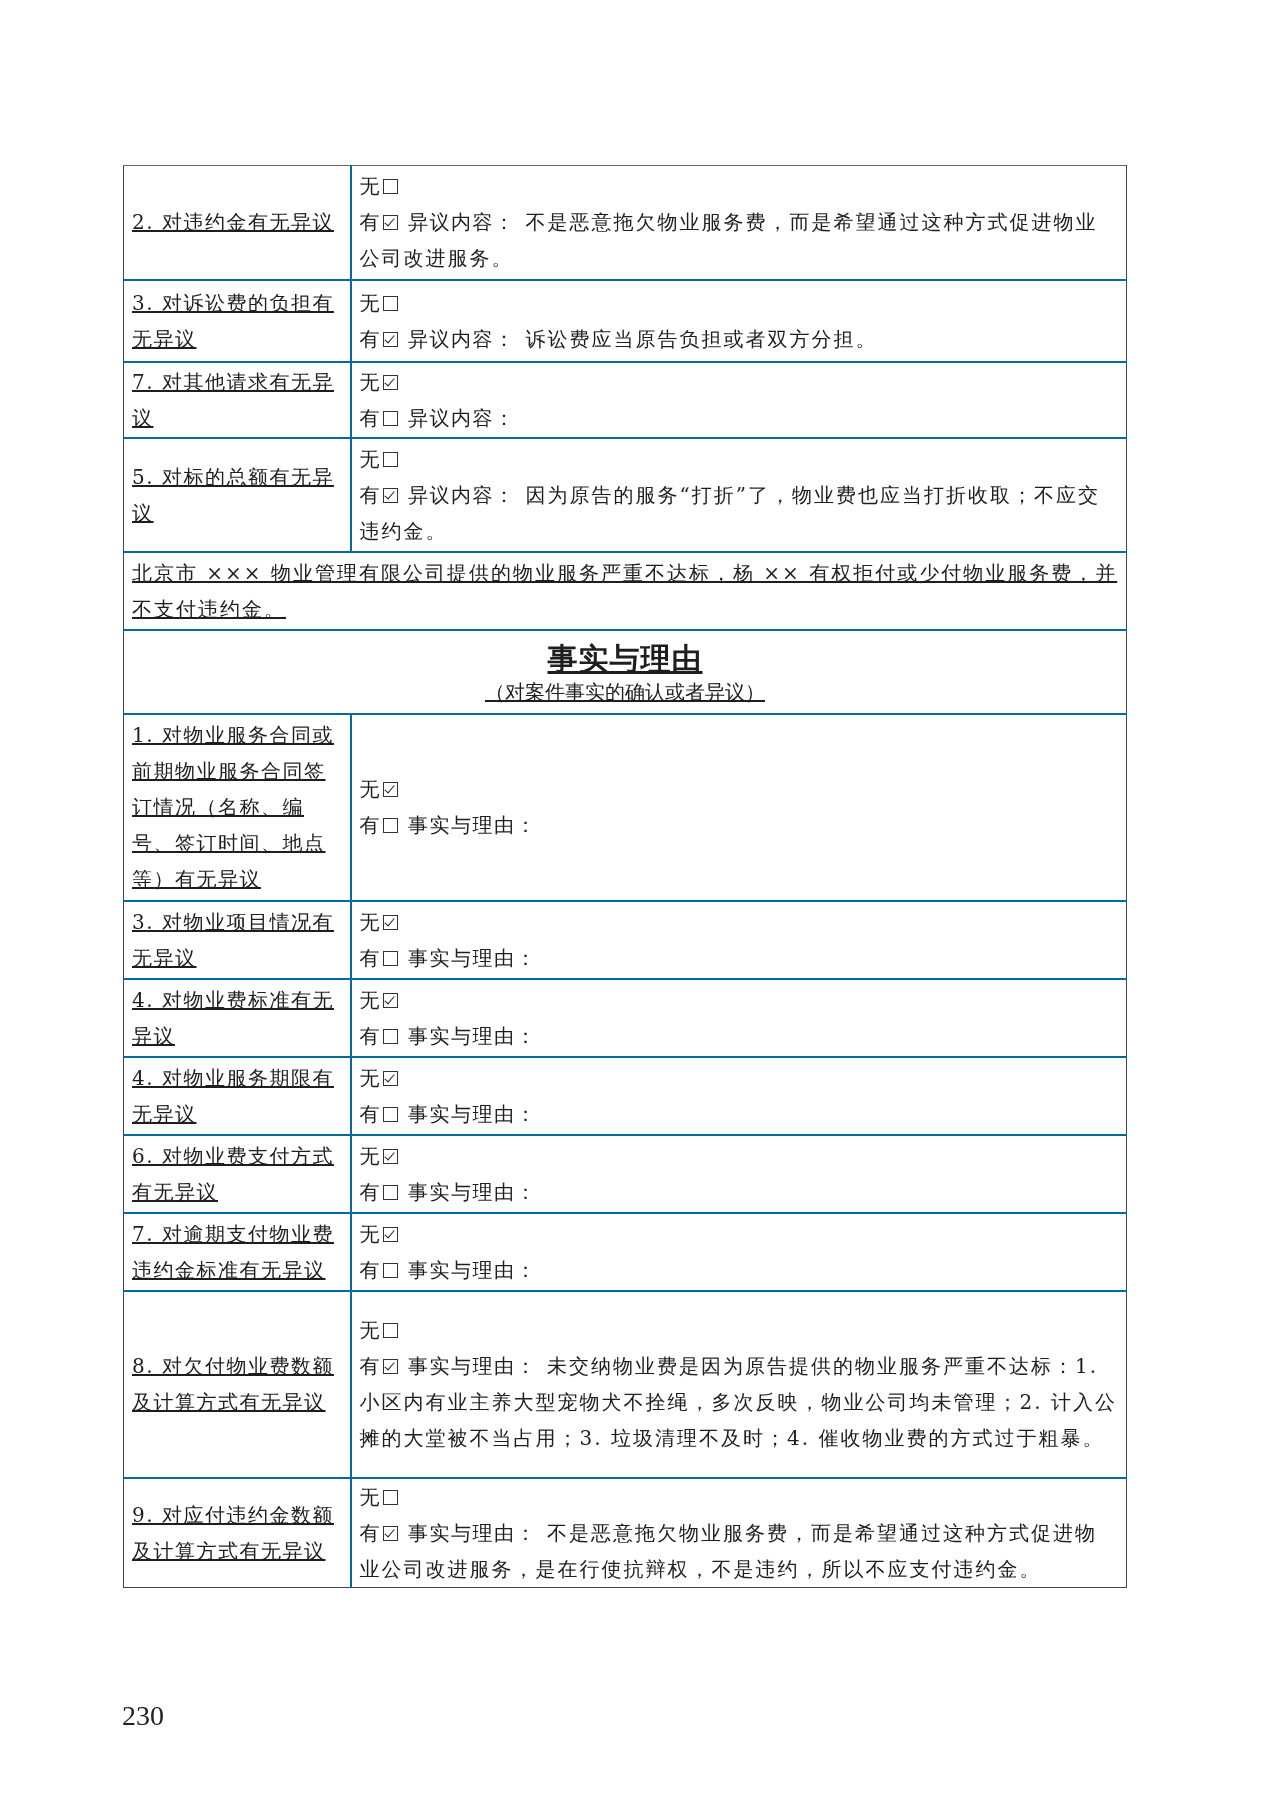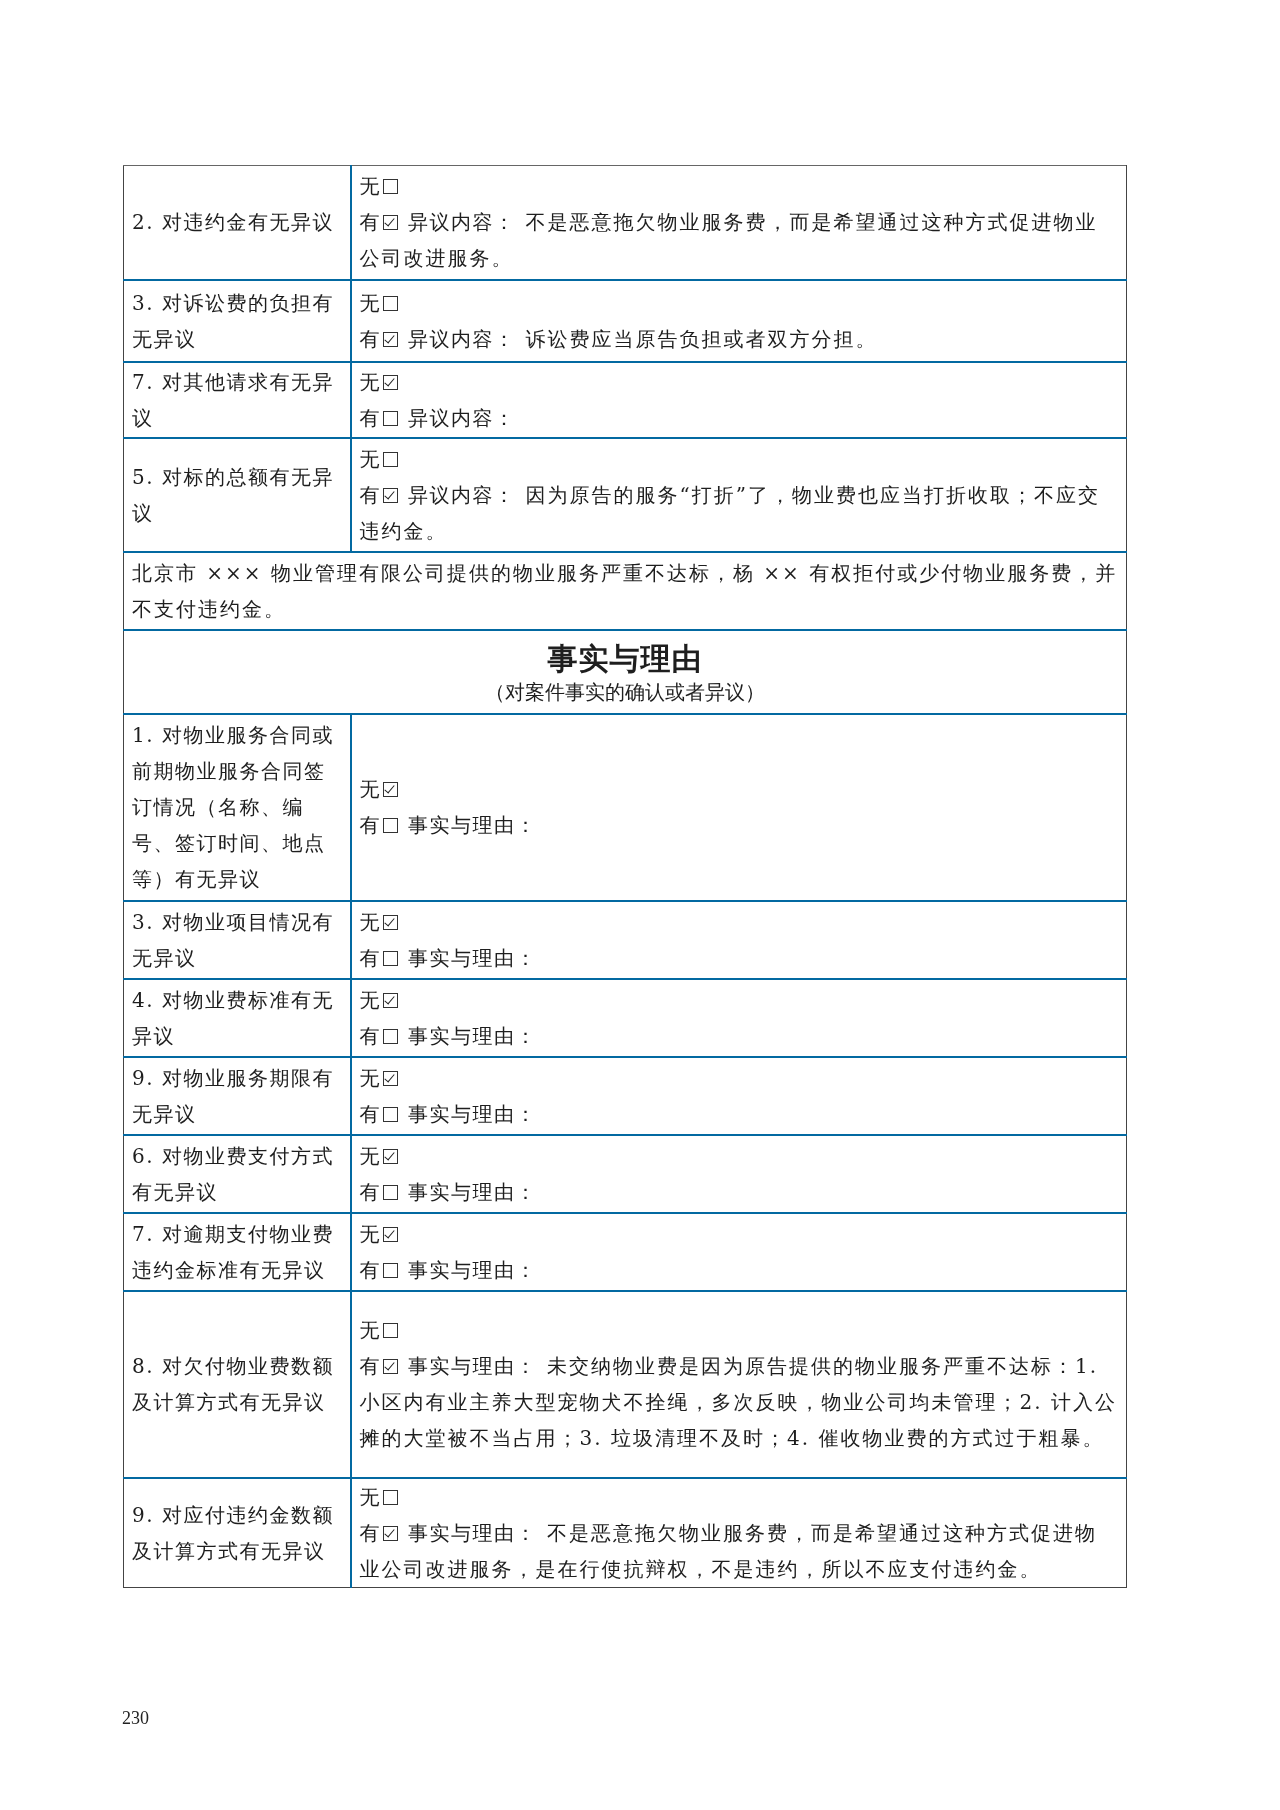--- a/index.html
+++ b/index.html
@@ -1,39 +1,39 @@
 <!DOCTYPE html>
 <html><head>
 <meta charset="utf-8">
 <style>
   html, body { margin: 0; padding: 0; background: #ffffff; }
   body { width: 1280px; height: 1810px; position: relative; overflow: hidden;
          font-family: "DejaVu Serif", "Liberation Serif", serif; color: #1e1e1e; }
   .page-table { position: absolute; left: 123px; top: 165px; width: 1004px;
                 border-collapse: collapse; table-layout: fixed; }
   .page-table td { border: 2px solid #0369a1; vertical-align: middle; padding: 0 8px; }
-  .page-table tr > td:first-child { border-left: 1.5px solid #444; }
+  .page-table tr > td:first-child { border-left: 1.5px solid #444; text-decoration: underline; }
   .page-table tr > td:last-child { border-right: 1.5px solid #444; }
   .page-table tr:first-child td { border-top: 1.5px solid #666; }
   .page-table tr:last-child td { border-bottom: 1.5px solid #444; }
   .col-q { width: 227px; }
   .q { font-size: 20px; line-height: 36px; letter-spacing: 1.5px; }
   .a { font-size: 20px; line-height: 36px; letter-spacing: 1.5px; }
   .opt { display: block; }
   .box { display: inline-block; width: 15px; height: 15px; border: 1.3px solid #333;
          margin-left: 2px; margin-right: 10px; vertical-align: -1px; position: relative; box-sizing: border-box; }
   .box.checked::after { content: ""; position: absolute; left: 3px; top: 0px; width: 4px; height: 9px;
          border-right: 1.6px solid #222; border-bottom: 1.6px solid #222; transform: rotate(40deg); }
   .lbl { margin-right: 10px; text-align: right; }
   .detail { font-family: "DejaVu Serif", "Liberation Serif", serif; letter-spacing: 2px; }
   .section-head { text-align: center; padding: 6px 0 4px 0 !important; }
   .section-title { font-family: "DejaVu Sans", "Liberation Sans", sans-serif; font-size: 30px; font-weight: bold; line-height: 38px; display: block; letter-spacing: 1px; }
   .section-sub { font-family: "DejaVu Sans", "Liberation Sans", sans-serif; font-size: 20px; line-height: 28px; display: block; }
   .statement { font-size: 20px; line-height: 36px; letter-spacing: 2px; padding: 2px 8px !important; }
-  .page-number { position: absolute; left: 122px; top: 1700px; font-family: "Liberation Serif", serif; font-size: 18px; color: #222; margin-top: 8px; }
+  .page-number { position: absolute; left: 122px; top: 1700px; font-family: "Liberation Serif", serif; font-size: 28px; color: #222; }
 </style>
 </head>
 <body>
 
 <table class="page-table">
   <colgroup>
       <col class="col-q">
       <col>
     </colgroup>
   <tbody>
@@ -92,21 +92,21 @@
       </td>
     </tr>
     <tr style="height:78px">
       <td class="q">4. 对物业费标准有无异议</td>
       <td class="a">
         <span class="opt"><span>无</span><span class="box checked"></span></span>
         <span class="opt"><span>有</span><span class="box"></span><span class="lbl">事实与理由：</span><span class="detail"></span></span>
       </td>
     </tr>
     <tr style="height:78px">
-      <td class="q">9. 对物业服务期限有无异议</td>
+      <td class="q">4. 对物业服务期限有无异议</td>
       <td class="a">
         <span class="opt"><span>无</span><span class="box checked"></span></span>
         <span class="opt"><span>有</span><span class="box"></span><span class="lbl">事实与理由：</span><span class="detail"></span></span>
       </td>
     </tr>
     <tr style="height:78px">
       <td class="q">6. 对物业费支付方式有无异议</td>
       <td class="a">
         <span class="opt"><span>无</span><span class="box checked"></span></span>
         <span class="opt"><span>有</span><span class="box"></span><span class="lbl">事实与理由：</span><span class="detail"></span></span>

